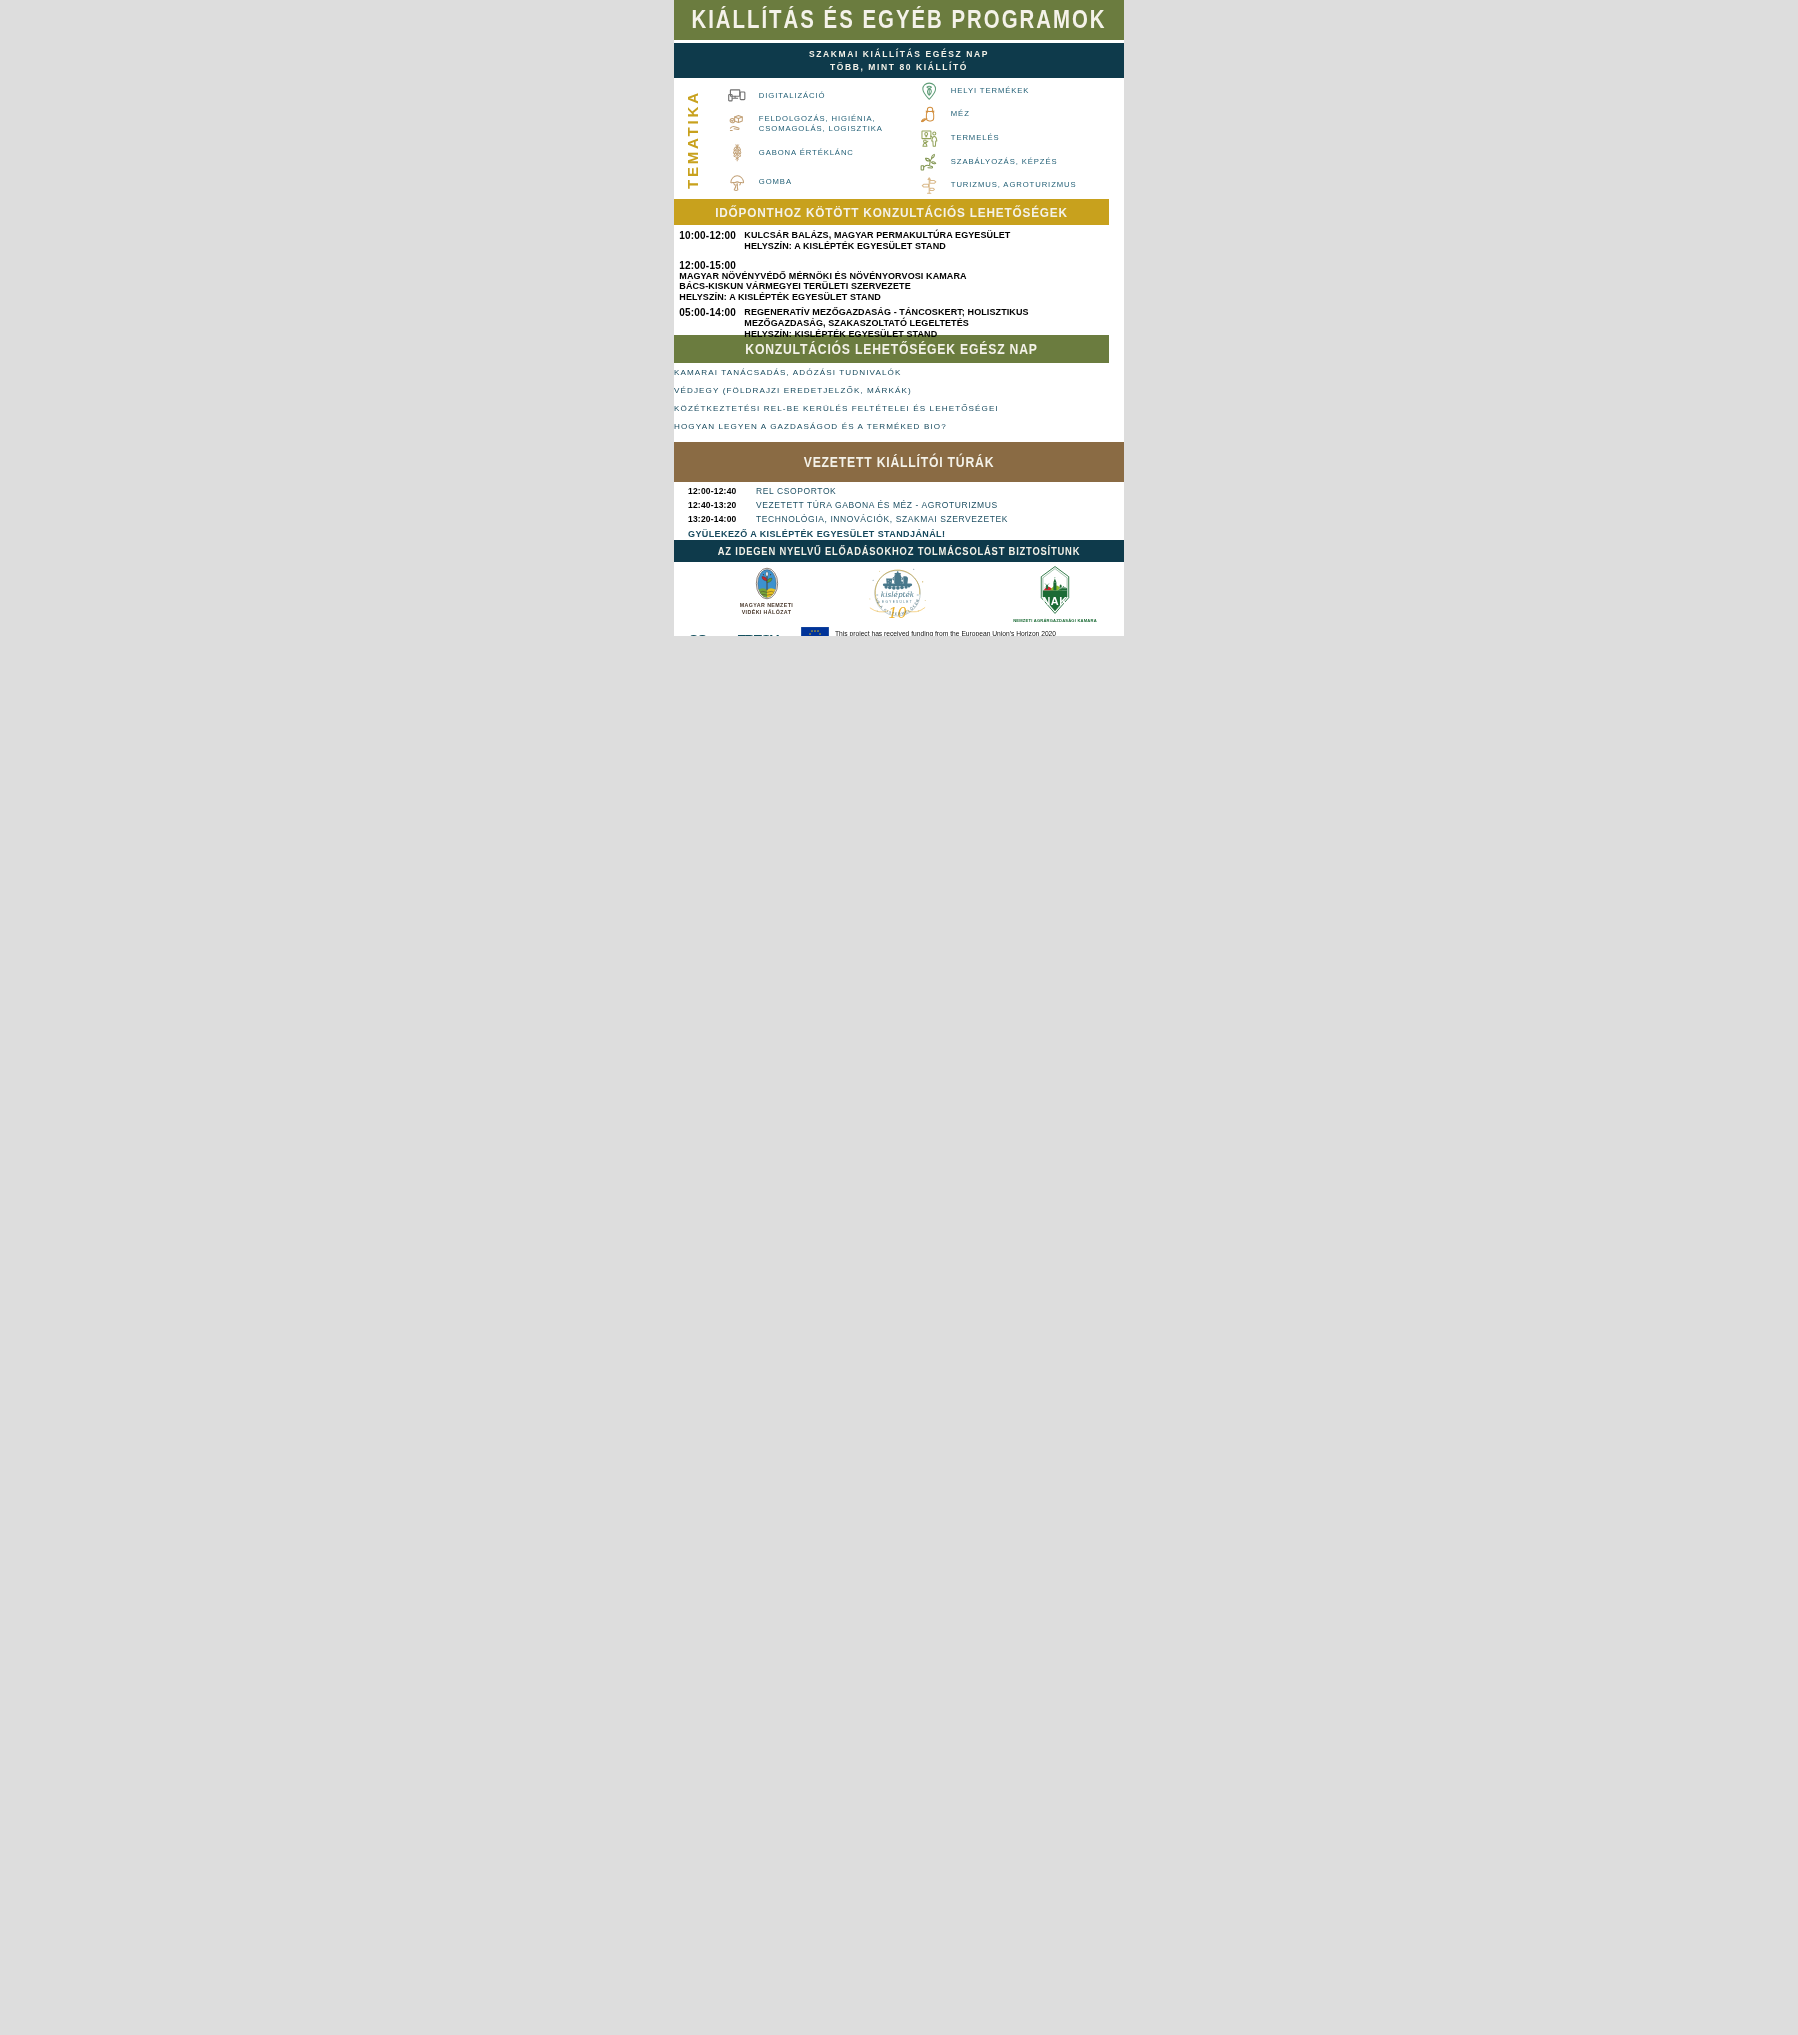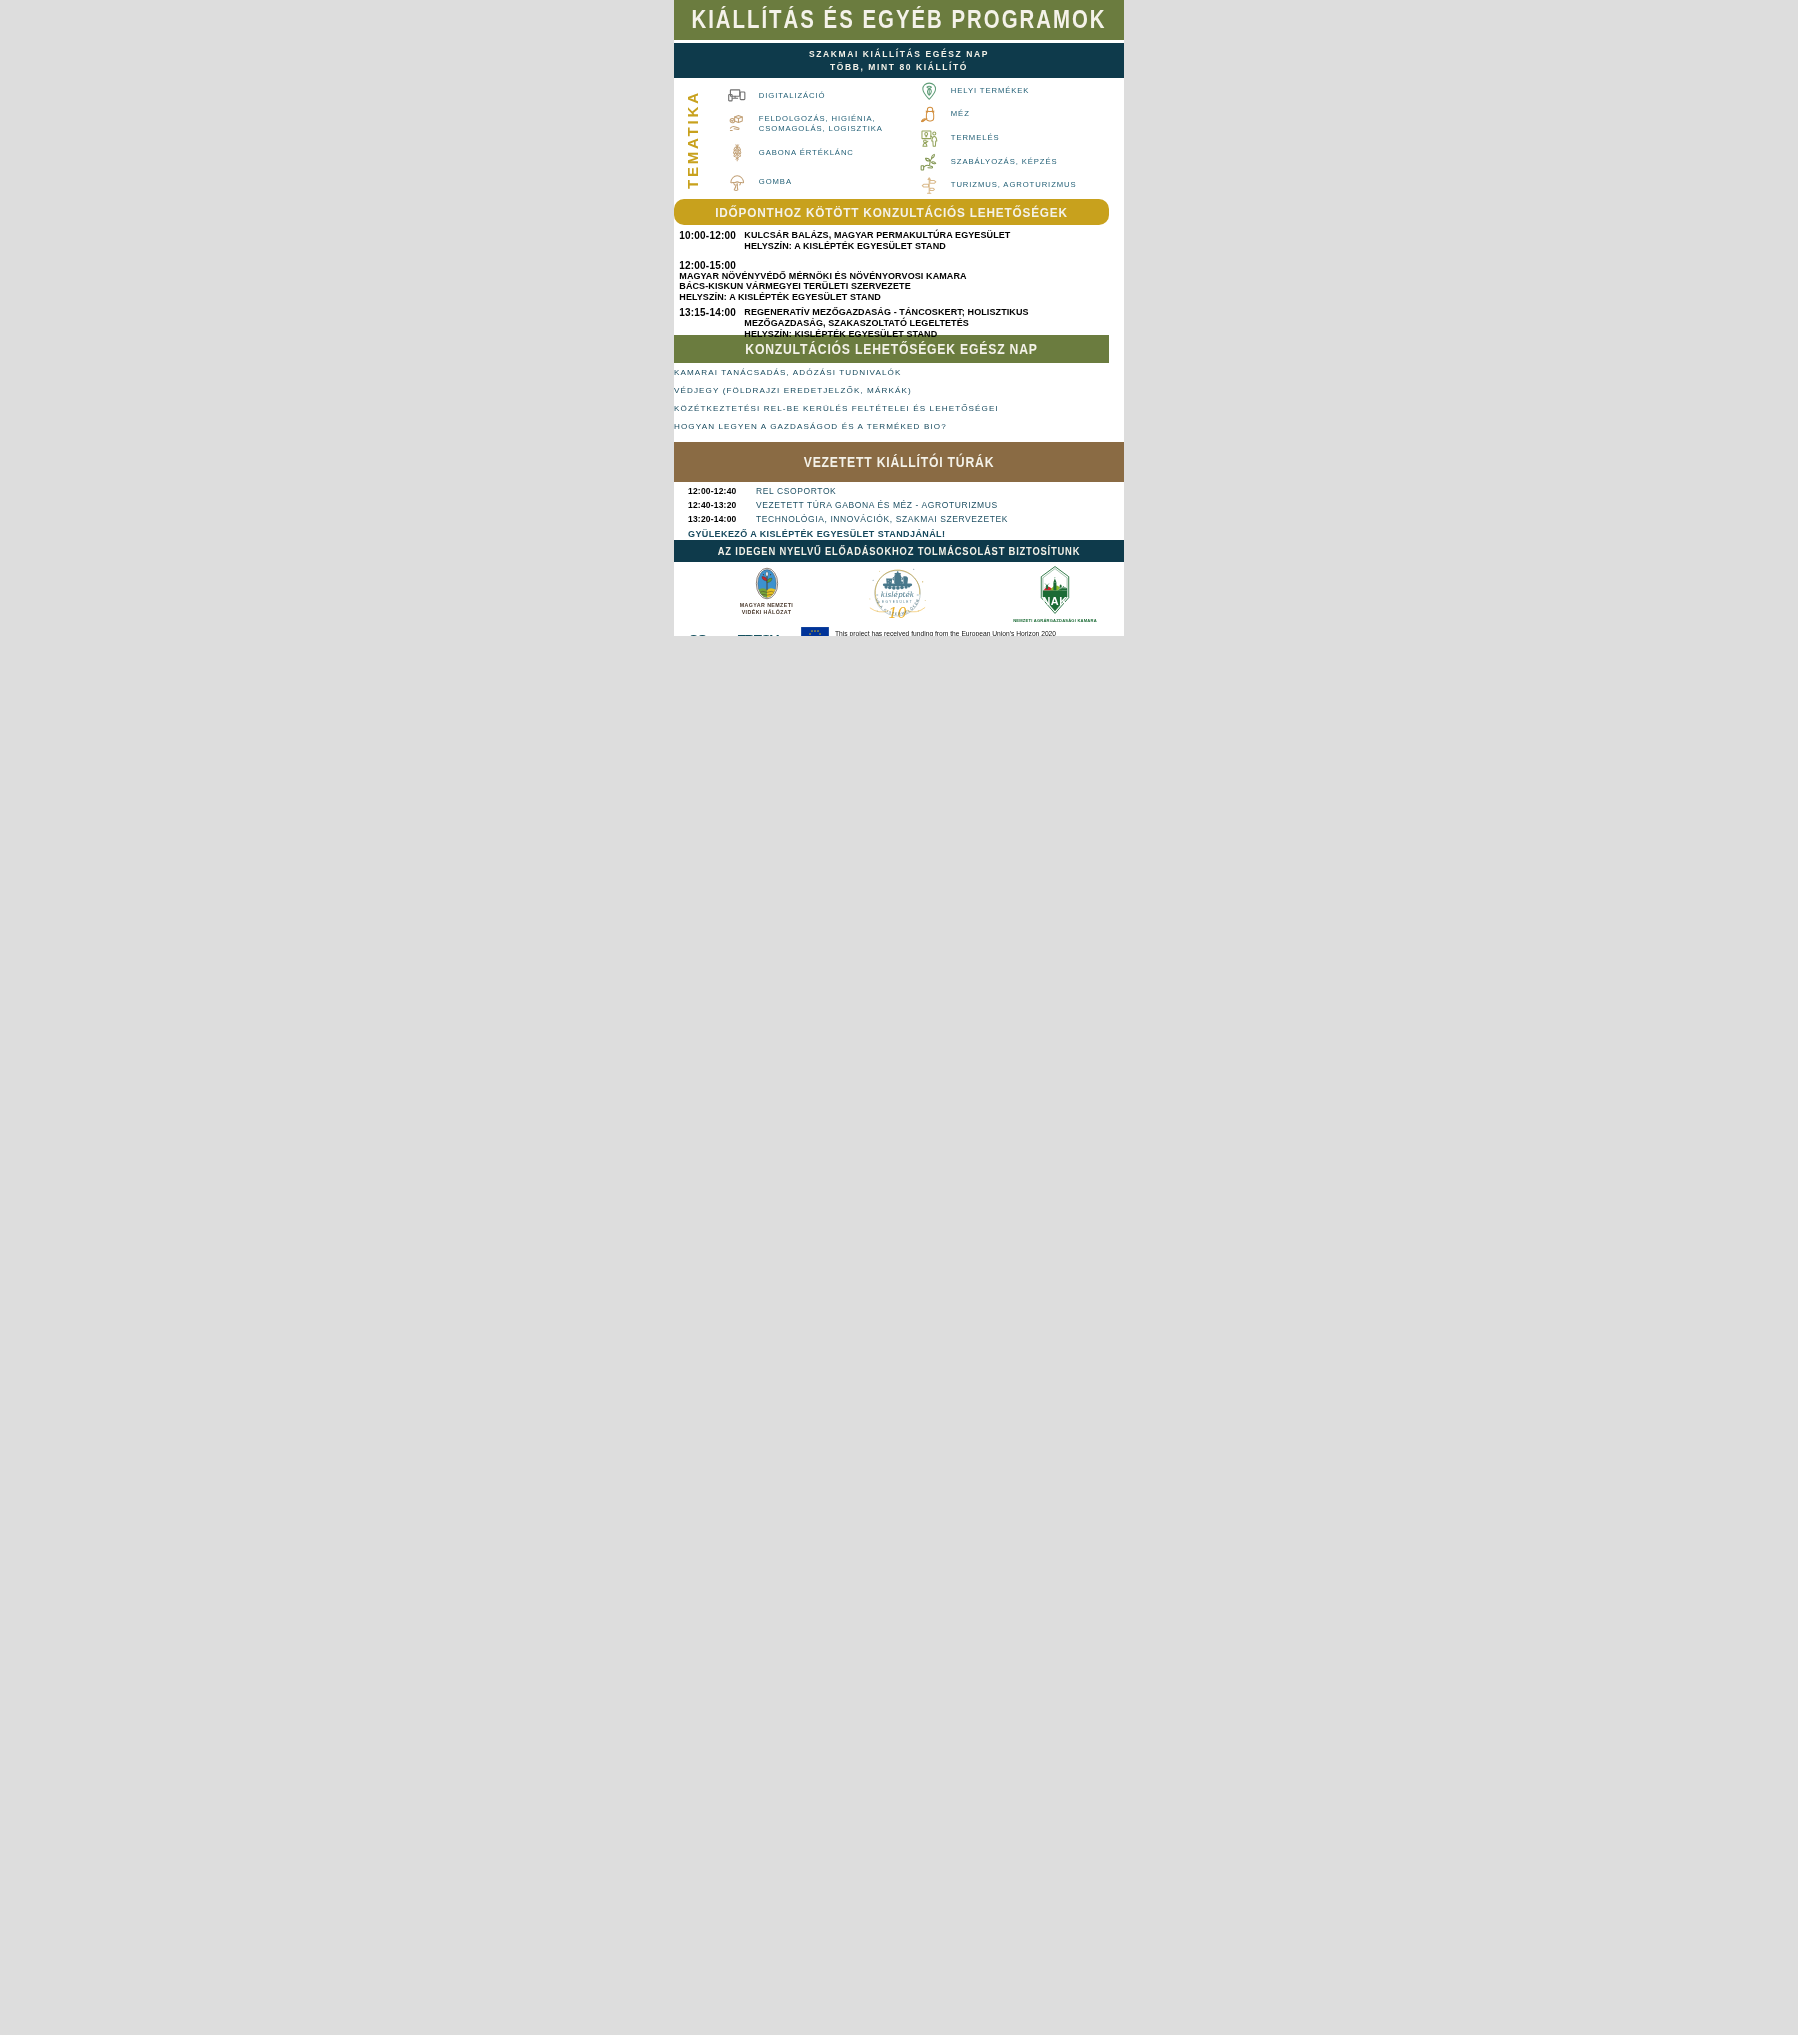--- a/index.html
+++ b/index.html
@@ -30,21 +30,21 @@
   .tem-col{position:absolute;}
   .tem-left{left:52px;top:6.5px;width:175px;}
   .tem-right{left:244px;top:2.8px;width:199px;}
   .tem-item{display:flex;align-items:center;height:23px;margin-bottom:5.7px;}
   .tem-right .tem-item{height:20.4px;margin-bottom:3.3px;}
   .tem-icon{width:23px;flex:none;display:flex;justify-content:center;}
   .tem-icon svg{width:20.4px;height:20.4px;}
   .tem-text{margin-left:9.8px;font-size:7.7px;letter-spacing:0.9px;color:var(--tealText);line-height:1.35;}
   .tem-left .tem-text{max-width:127px;}
 
-  .banner-yellow{height:26px;width:435px;background:var(--yellow);border-radius:10px;}
+  .banner-yellow{height:26px;width:435px;background:var(--yellow);}
   .banner-yellow .bt{font-size:11.8px;letter-spacing:0.8px;}
 
   .schedule{height:110px;padding:5.7px 0 0 5.3px;}
   .sched-item{display:flex;margin-bottom:8.1px;}
   .sched-item.mb-sm{margin-bottom:4.9px;flex-direction:column;}
   .sched-time{width:65px;flex:none;font-weight:bold;font-size:10px;color:#000;letter-spacing:0.2px;}
   .sched-lines div{font-weight:bold;font-size:9px;color:#000;letter-spacing:0.1px;line-height:10.6px;}
 
   .banner-olive2{height:28px;width:435px;background:var(--olive);}
   .banner-olive2 .bt{font-size:12.2px;letter-spacing:0.8px;}
@@ -233,21 +233,21 @@
     </div>
     <div class="sched-item mb-sm">
       <div class="sched-time">12:00-15:00</div>
       <div class="sched-lines">
         <div>MAGYAR NÖVÉNYVÉDŐ MÉRNÖKI ÉS NÖVÉNYORVOSI KAMARA</div>
         <div>BÁCS-KISKUN VÁRMEGYEI TERÜLETI SZERVEZETE</div>
         <div>HELYSZÍN: A KISLÉPTÉK EGYESÜLET STAND</div>
       </div>
     </div>
     <div class="sched-item">
-      <div class="sched-time">13:15-14:00</div>
+      <div class="sched-time">05:00-14:00</div>
       <div class="sched-lines">
         <div>REGENERATÍV MEZŐGAZDASÁG - TÁNCOSKERT; HOLISZTIKUS</div>
         <div>MEZŐGAZDASÁG, SZAKASZOLTATÓ LEGELTETÉS</div>
         <div>HELYSZÍN: KISLÉPTÉK EGYESÜLET STAND</div>
       </div>
     </div>
   </section>
 
   <div class="banner banner-olive2">
     <span class="bt">KONZULTÁCIÓS LEHETŐSÉGEK EGÉSZ NAP</span>

